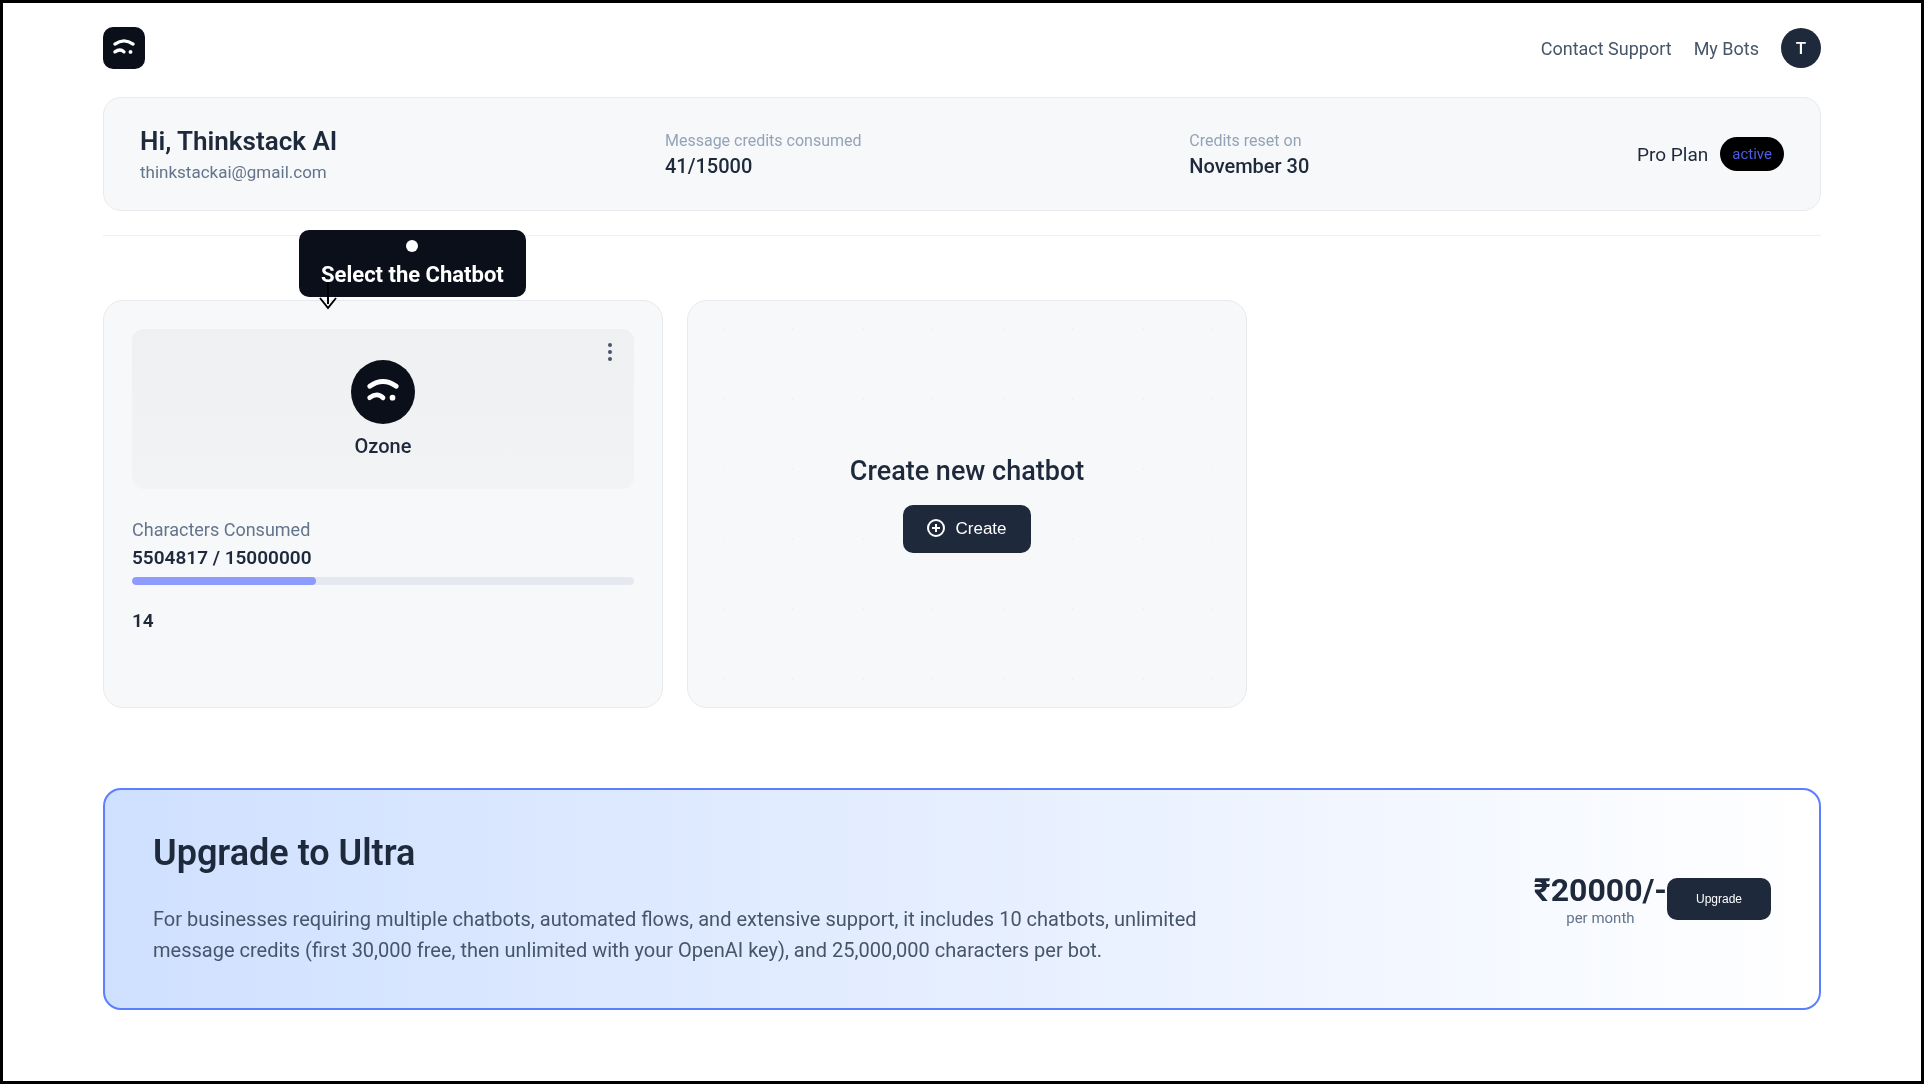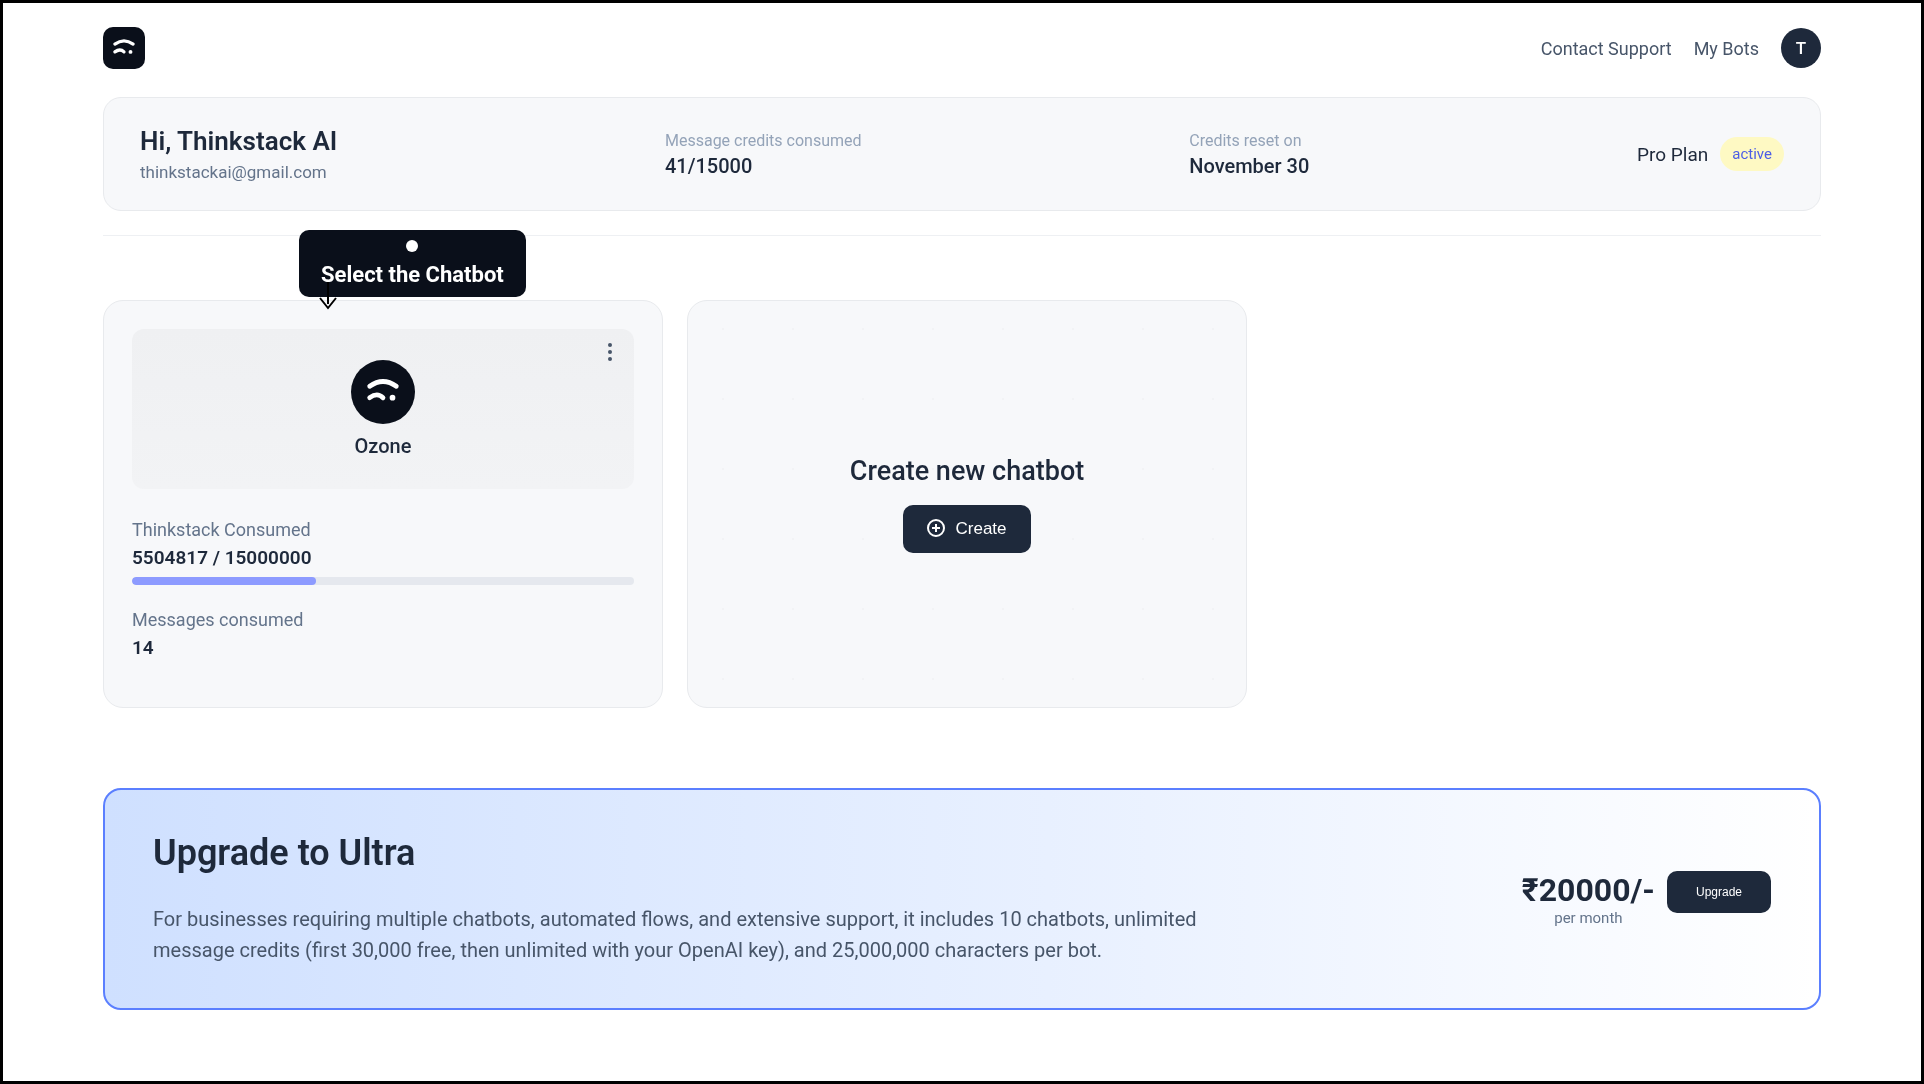--- a/index.html
+++ b/index.html
@@ -44,21 +44,21 @@
       align-items:center;
       justify-content:space-between;
     }
     .info-col-greet h2 { font-size:26px; font-weight:600; margin-bottom:6px; }
     .info-col-greet .email { font-size:17px; color:#64748b; }
     .info-label { font-size:16px; color:#94a3b8; margin-bottom:4px; }
     .info-val { font-size:20px; font-weight:500; color:#1e293b; }
     .plan-group { display:flex; align-items:center; gap:12px; }
     .plan-name { font-size:19px; color:#1e293b; }
     .plan-badge {
-      background:#fef9c3; color:#4c5ee6;
+      background:#000000; color:#4c5ee6;
       font-size:15px; padding:8px 12px; border-radius:999px;
     }
     .divider { border:none; border-top:1px solid #eef0f3; margin:24px 0 0; }
     .tooltip-wrap { position:relative; height:60px; }
     .tooltip-pill {
       position:absolute; top:-6px; left:196px;
       background:#0a0f1a; color:#fff;
       padding:10px 22px; border-radius:10px;
       font-size:22px; font-weight:700;
       display:flex; align-items:center; gap:10px;flex-direction:column;
@@ -136,21 +136,21 @@
       margin-top:80px;
       border:2px solid #5b7fff;
       border-radius:18px;
       background:linear-gradient(90deg,#cfe0ff 0%, #e8f0ff 55%, #ffffff 100%);
       padding:42px 48px;
       display:flex;align-items:center;justify-content:space-between;gap:40px;
     }
     .upg-left{max-width:1060px;}
     .upg-title{font-size:36px;font-weight:600;margin-bottom:30px;}
     .upg-desc{font-size:20px;color:#475569;line-height:1.55;}
-    .upg-right{text-align:center;display:flex;align-items:flex-start;gap:12px;}
+    .upg-right{text-align:center;display:flex;align-items:center;gap:0;}
     .upg-price-wrap{text-align:center;}
     .upg-price{font-size:32px;font-weight:700;}
     .upg-period{font-size:15px;color:#64748b;}
     .btn-upgrade{
       background:#1e293b;color:#fff;border:none;
       padding:14px 29px;border-radius:10px;font-size:12px;cursor:pointer;
     }
   </style>
 </head>
 <body>
@@ -214,28 +214,27 @@
         <div class="bot-logo">
           <svg viewBox="0 0 40 40" fill="none">
             <path d="M6 14 Q20 4 34 14" stroke="#fff" stroke-width="5" stroke-linecap="round"></path>
             <path d="M6 26 Q14 20 20 26" stroke="#fff" stroke-width="5" stroke-linecap="round"></path>
             <circle cx="30" cy="26" r="3" fill="#fff"></circle>
           </svg>
         </div>
         <div class="bot-name">Ozone</div>
       </div>
       <div class="stat-block">
-        <div class="stat-label">Thinkstack Consumed</div>
+        <div class="stat-label">Characters Consumed</div>
         <div class="stat-value">5504817 / 15000000</div>
         <div class="progress-track">
           <div class="progress-fill" id="char-progress" style="width: 36.7%;"></div>
         </div>
       </div>
       <div class="stat-block">
-        <div class="stat-label">Messages consumed</div>
         <div class="stat-value">14</div>
       </div>
     </div>
 
     <div class="card create-card">
       <div class="create-title">Create new chatbot</div>
       <button class="btn-dark">
         <span class="plus-circ"></span>
         <span>Create</span>
       </button>

